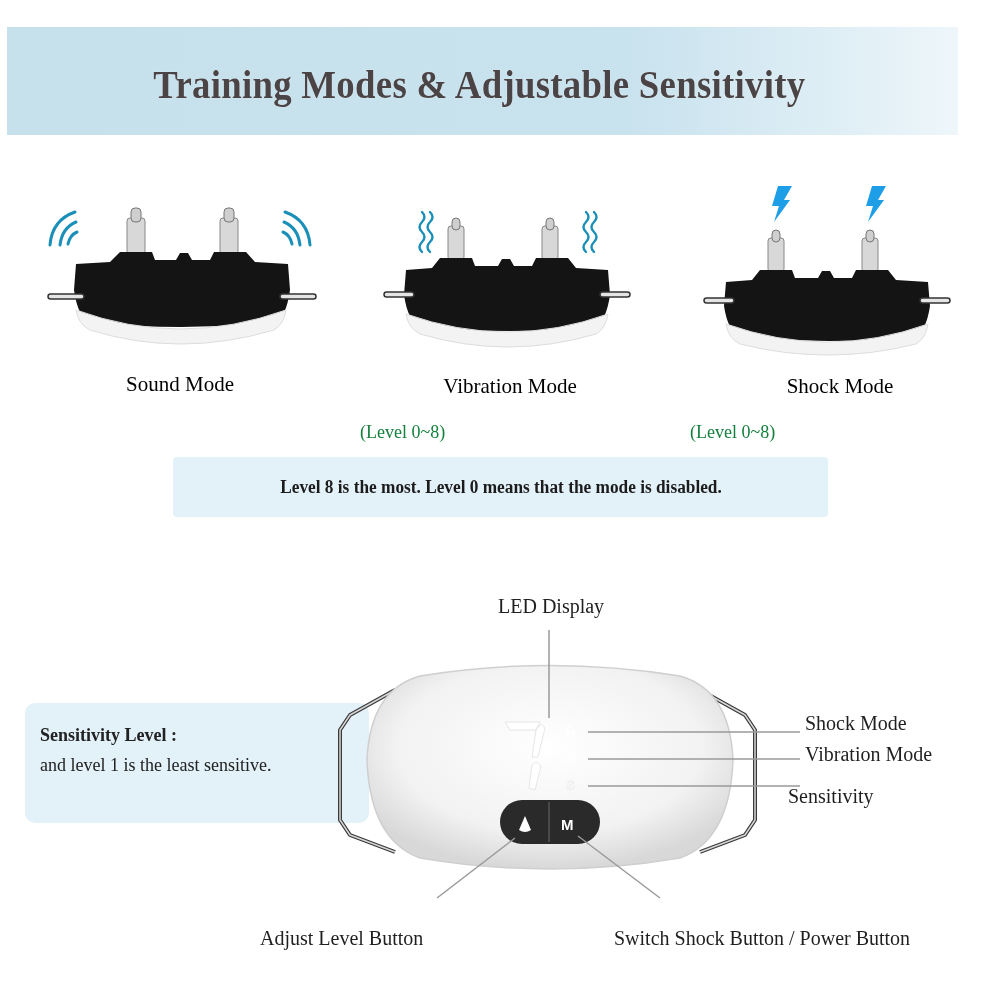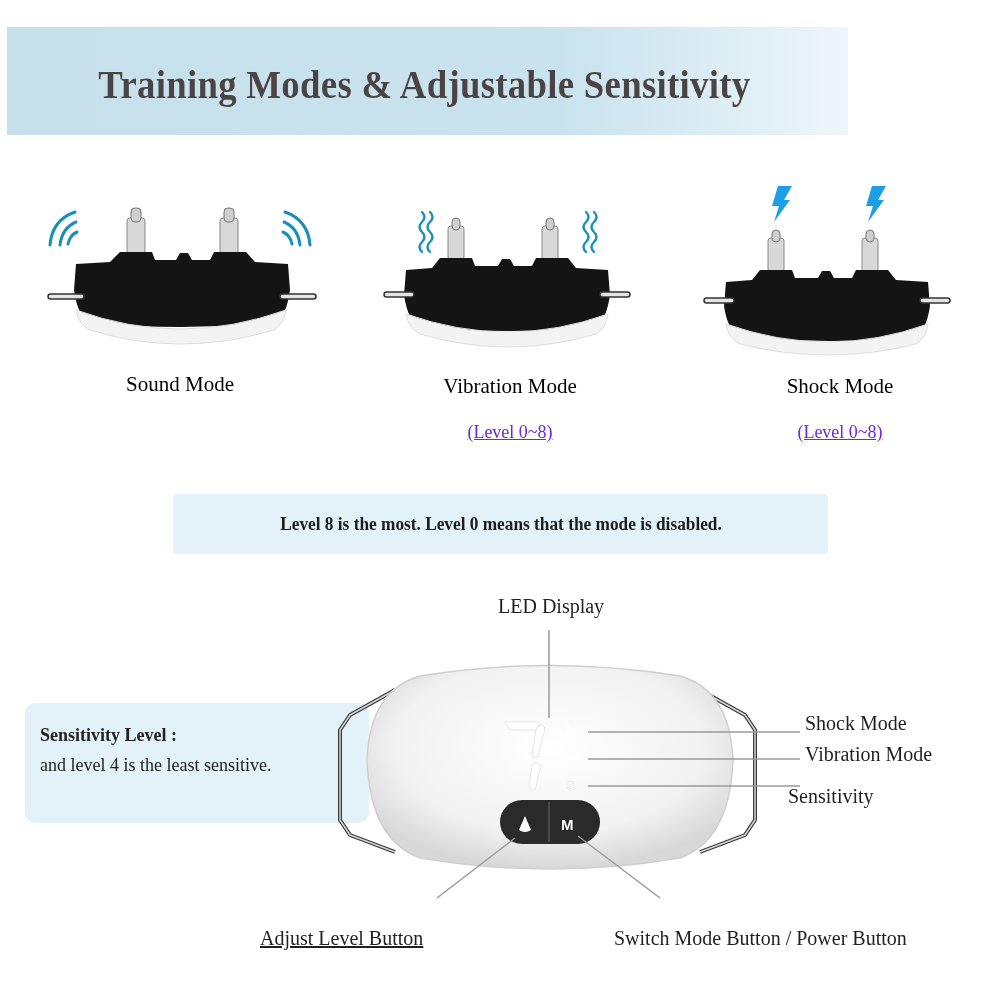--- a/index.html
+++ b/index.html
@@ -1,36 +1,36 @@
 <!DOCTYPE html>
 <html><head>
 <meta charset="utf-8">
 <style>
   * { box-sizing: border-box; margin: 0; padding: 0; }
   html, body { width: 1000px; height: 1000px; background: #ffffff; overflow: hidden; }
   body { position: relative; font-family: "Liberation Serif", "DejaVu Serif", serif; color: #222; }
 
   .banner {
-    position: absolute; left: 7px; top: 27px; width: 841px; height: 108px;
+    position: absolute; left: 7px; top: 27px; width: 951px; height: 108px;
     background: linear-gradient(90deg, #c6e0ec 0%, #c8e2ee 65%, #e4f1f7 92%, #eef6fa 100%);
     display: flex; align-items: center; justify-content: center;
   }
   .banner-title {
     font-size: 40px; font-weight: bold; color: #4a4446; letter-spacing: 0.3px;
     transform: scaleX(0.92); margin-left: -6px; margin-top: 6px;
     text-shadow: 0 0 1px #fff;
   }
 
   .mode { position: absolute; width: 300px; height: 280px; }
   .mode .device { position: absolute; left: 0; top: 0; width: 300px; height: 180px; }
   .mode-label { position: absolute; width: 300px; text-align: center; font-size: 21px; color: #000000; }
-  .mode-level { position: absolute; width: 300px; text-align: center; font-size: 18px; color: #6d28d9; text-decoration: underline; }
+  .mode-level { position: absolute; width: 300px; text-align: left; font-size: 18px; color: #15803d; }
 
   .note {
-    position: absolute; left: 173px; top: 494px; width: 655px; height: 60px;
+    position: absolute; left: 173px; top: 457px; width: 655px; height: 60px;
     background: #e3f1f9; border-radius: 4px;
     display: flex; align-items: center; justify-content: center;
   }
   .note-text { font-size: 18px; font-weight: bold; color: #1c1c1c; transform: scaleX(0.96); }
 
   .sens-box {
     position: absolute; left: 25px; top: 703px; width: 344px; height: 120px;
     background: #e3f1f9; border-radius: 10px; padding: 22px 15px 0 15px;
   }
   .sens-title { font-size: 18px; font-weight: bold; color: #222; margin-bottom: 6px; }
@@ -118,21 +118,21 @@
   <div class="mode-label" style="top:199px; left:0;">Shock Mode</div>
   <div class="mode-level" style="top:247px; left:0;">(Level 0~8)</div>
 </div>
 
 <div class="note">
   <div class="note-text">Level 8 is the most. Level 0 means that the mode is disabled.</div>
 </div>
 
 <div class="sens-box">
   <div class="sens-title">Sensitivity Level :</div>
-  <div class="sens-line">and level 4 is the least sensitive.</div>
+  <div class="sens-line">and level 1 is the least sensitive.</div>
 </div>
 
 <svg class="lines" width="1000" height="1000" viewBox="0 0 1000 1000">
   <defs>
     <radialGradient id="bodyGrad" cx="50%" cy="40%" r="60%">
       <stop offset="0%" stop-color="#ffffff"></stop>
       <stop offset="70%" stop-color="#f2f2f2"></stop>
       <stop offset="100%" stop-color="#d8d8d8"></stop>
     </radialGradient>
   </defs>
@@ -172,14 +172,14 @@
     <line x1="588" y1="786" x2="800" y2="786"></line>
     <line x1="515" y1="838" x2="437" y2="898"></line>
     <line x1="578" y1="836" x2="660" y2="898"></line>
   </g>
 </svg>
 
 <div class="callout" style="left:498px; top:595px;">LED Display</div>
 <div class="callout" style="left:805px; top:712px;">Shock Mode</div>
 <div class="callout" style="left:805px; top:743px;">Vibration Mode</div>
 <div class="callout" style="left:788px; top:775px;margin-top:10px;">Sensitivity</div>
-<div class="callout" style="left:260px; top:927px;text-decoration:underline;">Adjust Level Button</div>
-<div class="callout" style="left:614px; top:927px;">Switch Mode Button / Power Button</div>
+<div class="callout" style="left:260px; top:927px;">Adjust Level Button</div>
+<div class="callout" style="left:614px; top:927px;">Switch Shock Button / Power Button</div>
 
 </body></html>

